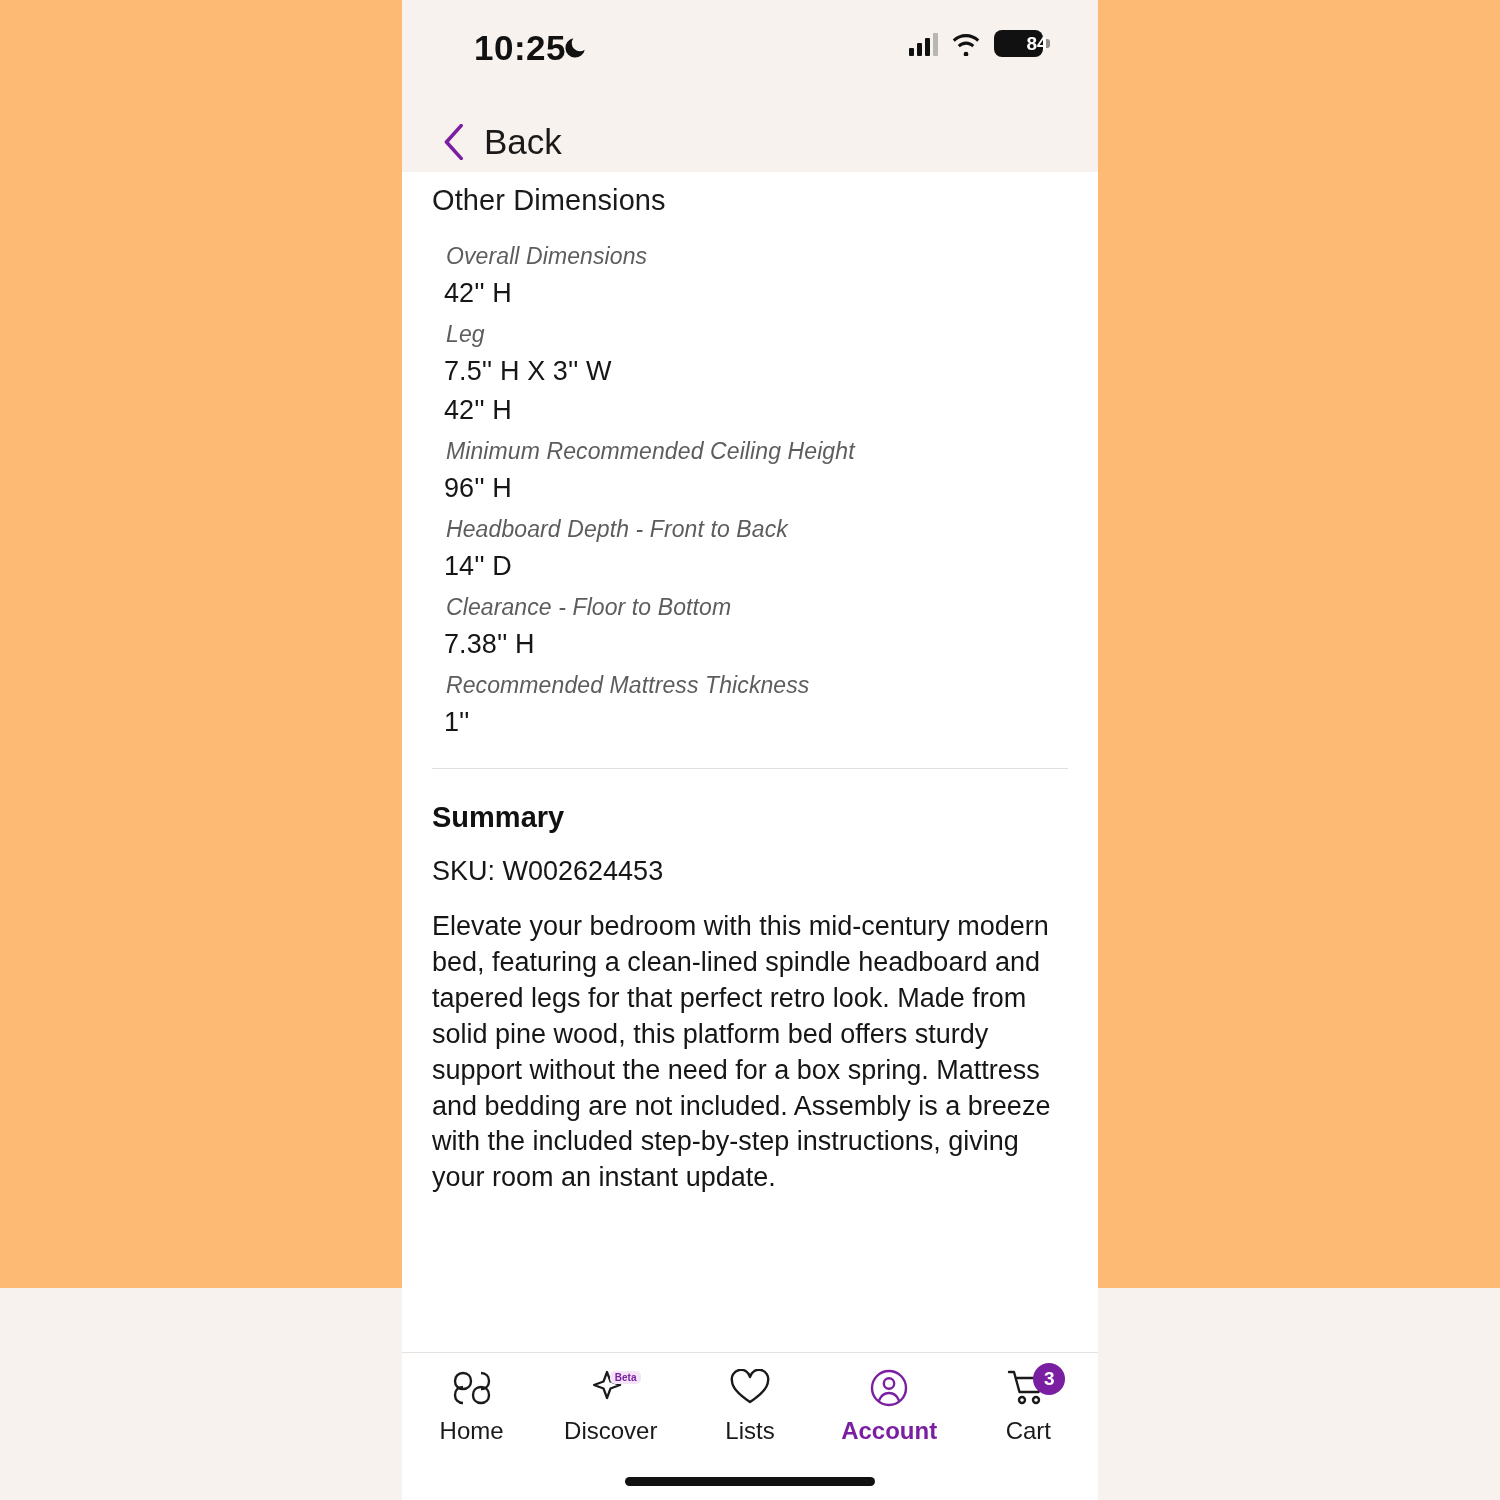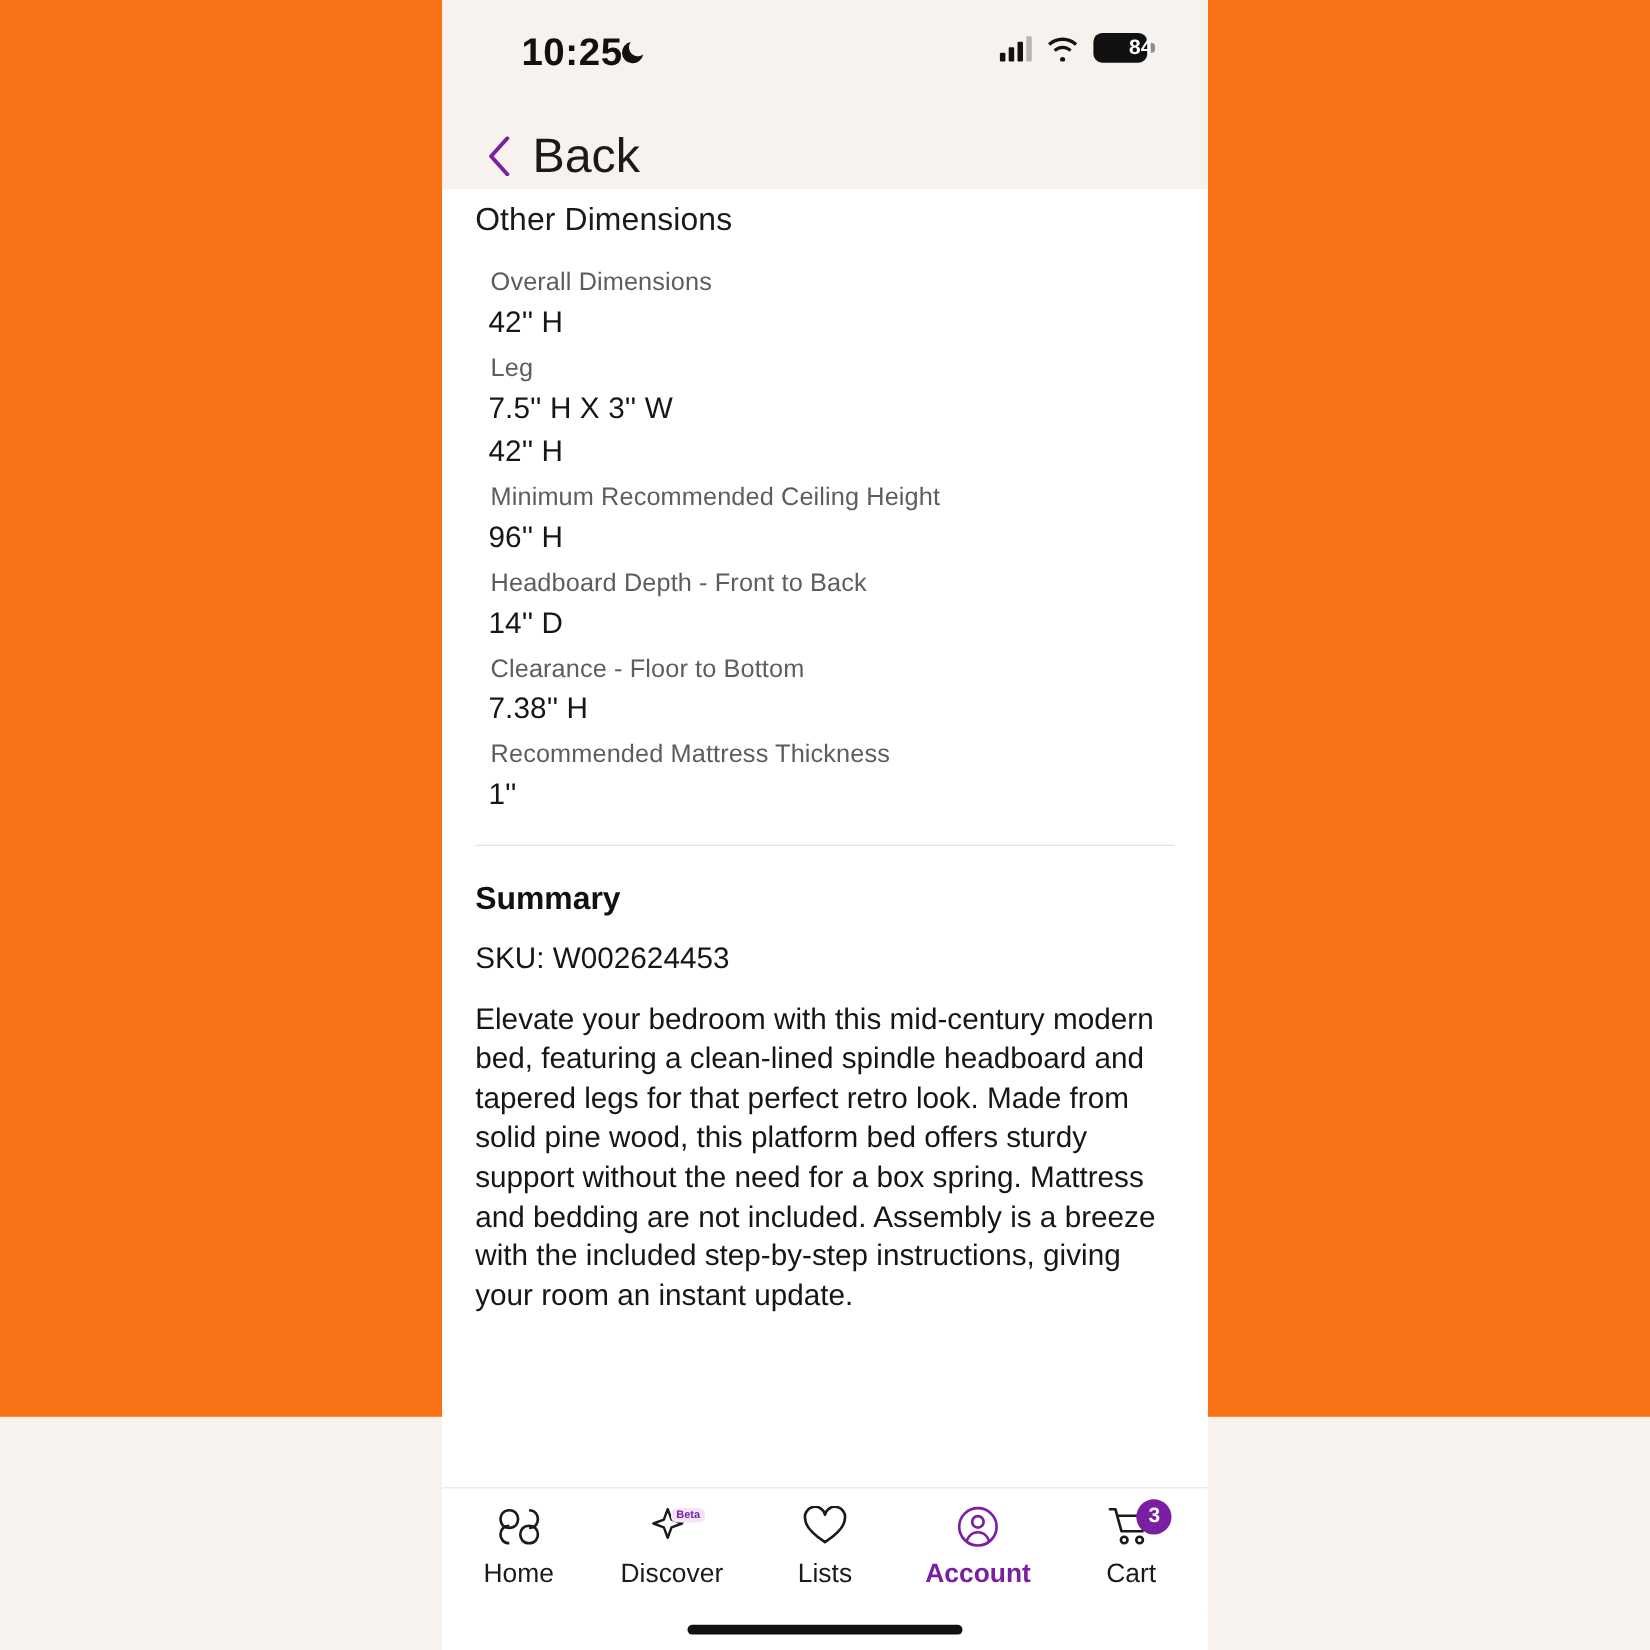--- a/index.html
+++ b/index.html
@@ -5,21 +5,21 @@
   * { box-sizing: border-box; margin: 0; padding: 0; }
   html, body {
     width: 1500px; height: 1500px;
     background: #f7f2ee;
     font-family: "Liberation Sans", sans-serif;
     overflow: hidden;
   }
   .page {
     position: relative;
     width: 1500px; height: 1288px;
-    background: #f97316;
+    background: #fdba74;
   }
   .phone {
     position: absolute;
     left: 402px; top: 0;
     width: 696px; height: 1500px;
     background: #ffffff;
     display: flex;
     flex-direction: column;
   }
   
@@ -81,21 +81,21 @@
     padding-left: 40px;
     flex: 0 0 auto;
   }
   .back-btn {
     display: flex;
     align-items: center;
     gap: 20px;
     cursor: pointer;
   }
   .chev { width: 22px; height: 36px; }
-  .back-label { font-size: 44px; color: #1a1a1a; }
+  .back-label { font-size: 35px; color: #1a1a1a; }
   
   .content {
     flex: 1 1 auto;
     background: #fff;
     padding: 0 30px;
     overflow: hidden;
     position: relative;
   }
   .section-title {
     font-size: 29px;
@@ -103,20 +103,21 @@
     padding-top: 12px;
     padding-bottom: 14px;
     letter-spacing: .1px;
   }
   .spec-label {
     font-size: 23px;
     color: #5d5d5d;
     margin-left: 14px;
     margin-top: 12px;
     letter-spacing: .1px;
+    font-style: italic;
   }
   .spec-value {
     font-size: 27px;
     color: #161616;
     margin-left: 12px;
     margin-top: 8px;
     letter-spacing: .1px;
   }
   .divider {
     height: 1px;

